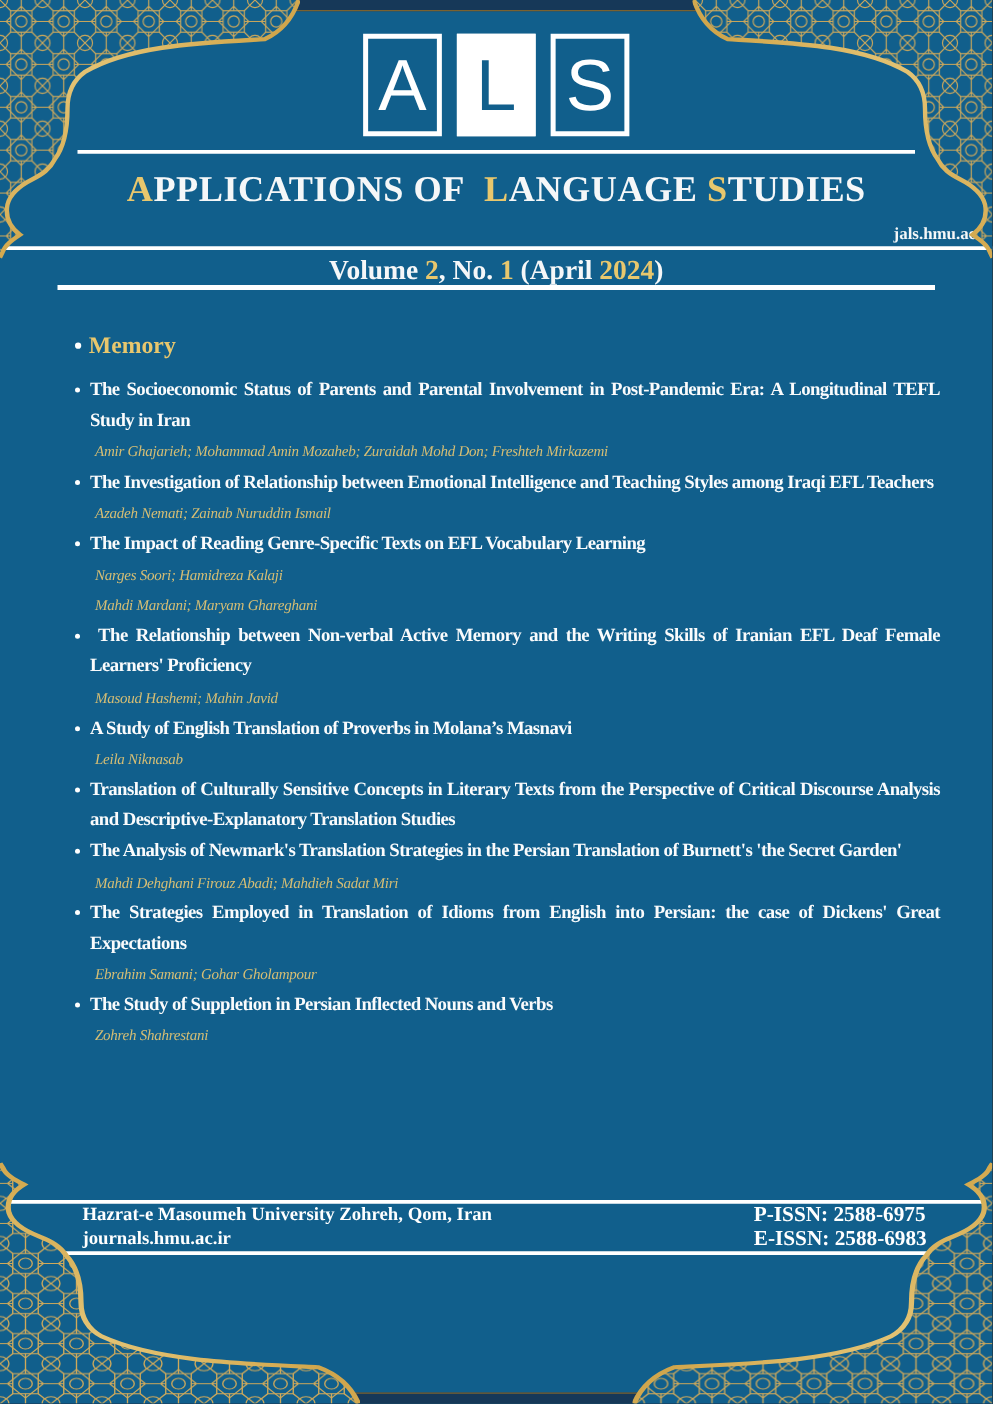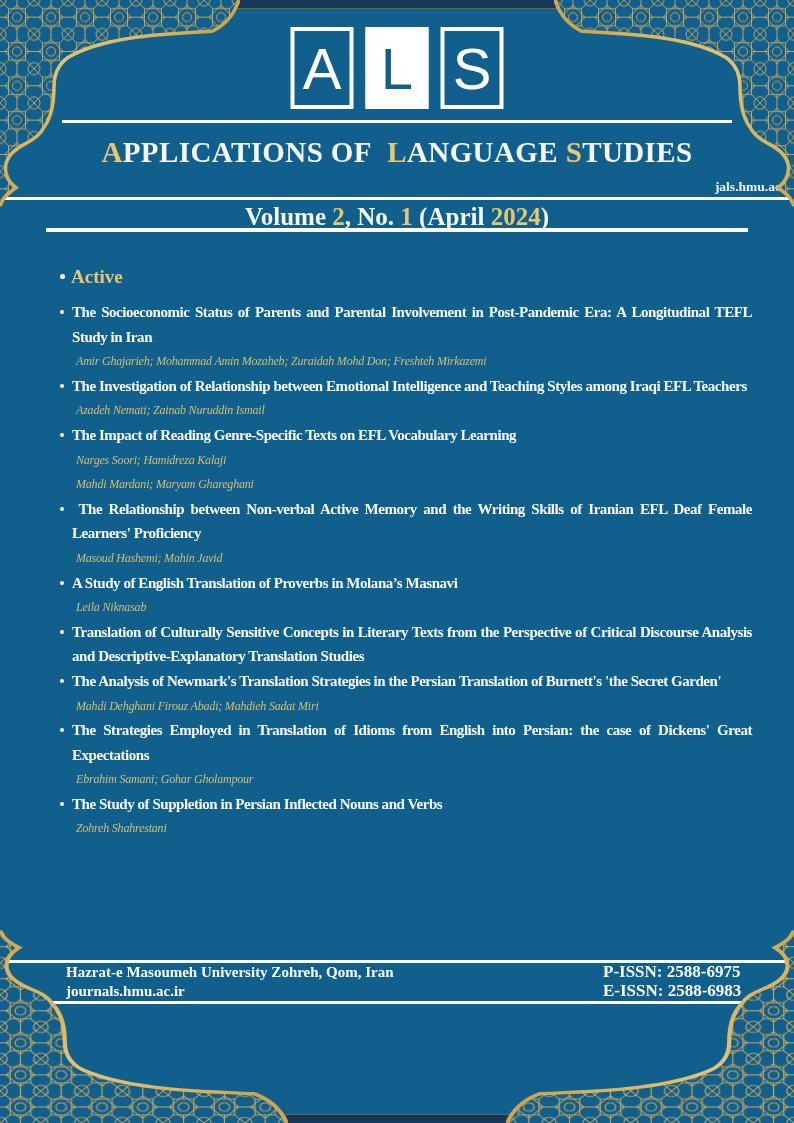--- a/index.html
+++ b/index.html
@@ -32,21 +32,21 @@
     font-family:"Liberation Sans", sans-serif; font-size:58px; color:#ffffff;
     display:flex; align-items:center; justify-content:center; }
   .als-box.light { background:#ffffff; color:#115F8C; }
 
   .journal-title { position:absolute; top:136px; left:0; right:0; text-align:center;
     font-size:29px; font-weight:bold; color:#F5F7F8; letter-spacing:0.4px; z-index:3; }
   .journal-title .gold, .gold { color:#E8C76D; }
   .site-url { position:absolute; top:179px; left:0; right:0; text-align:right;
     font-size:13.5px; font-weight:bold; color:#F5F7F8; z-index:3; }
   .volume-line { position:absolute; top:203px; left:0; right:0; text-align:center;
-    font-size:25px; font-weight:bold; color:#F5F7F8; z-index:3; }
+    font-size:22px; font-weight:bold; color:#F5F7F8; z-index:3; }
 
   .toc { position:absolute; top:264px; left:58px; width:694px; z-index:3; }
   .toc-heading { font-size:19px; font-weight:bold; color:#E8C76D;
     line-height:26px; margin-bottom:10px; padding-left:13px; position:relative; }
   .toc-heading::before, .paper-title::before { content:""; position:absolute; left:2px;
     top:10px; width:5px; height:5px; border-radius:50%; background:#ffffff; }
   .paper-title { position:relative; padding-left:14px; text-align:justify;
     font-size:15px; font-weight:bold; letter-spacing:-0.45px;
     color:#FAFBFC; line-height:24.6px; }
   .paper-title::before { top:10px; width:4px; height:4px; }
@@ -123,21 +123,21 @@
       <div class="als-box">A</div>
       <div class="als-box light">L</div>
       <div class="als-box">S</div>
     </div>
 
   <div class="journal-title" id="journal-title"><span class="gold">A</span><span>PPLICATIONS OF&nbsp; </span><span class="gold">L</span><span>ANGUAGE </span><span class="gold">S</span><span>TUDIES</span></div>
   <div class="site-url">jals.hmu.ac.ir</div>
   <div class="volume-line" id="volume-line"><span>Volume </span><span class="gold">2</span><span>, No. </span><span class="gold">1</span><span> (April </span><span class="gold">2024</span><span>)</span></div>
 
   <div class="toc">
-    <div class="toc-heading">Active</div>
+    <div class="toc-heading">Memory</div>
     <div id="papers-list">
         <div>
           <div class="paper-title">The Socioeconomic Status of Parents and Parental Involvement in Post-Pandemic Era: A Longitudinal TEFL Study in Iran</div>
           <div class="paper-authors">Amir Ghajarieh; Mohammad Amin Mozaheb; Zuraidah Mohd Don; Freshteh Mirkazemi</div>
         </div>
         <div>
           <div class="paper-title">The Investigation of Relationship between Emotional Intelligence and Teaching Styles among Iraqi EFL Teachers</div>
           <div class="paper-authors">Azadeh Nemati; Zainab Nuruddin Ismail</div>
         </div>
         <div>

